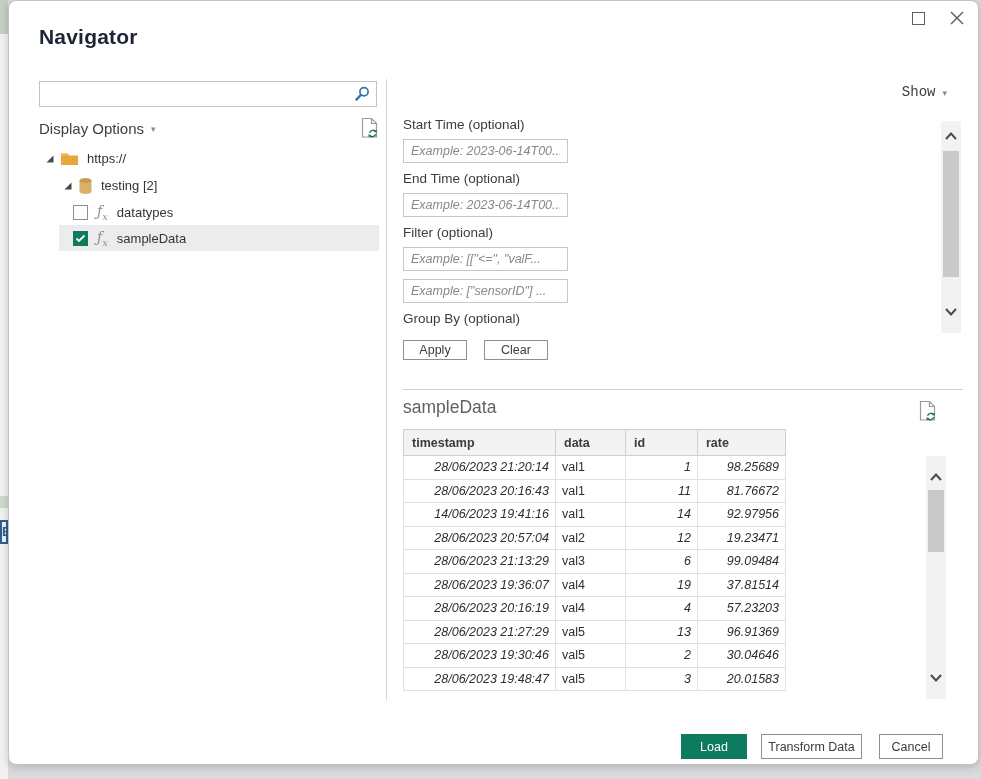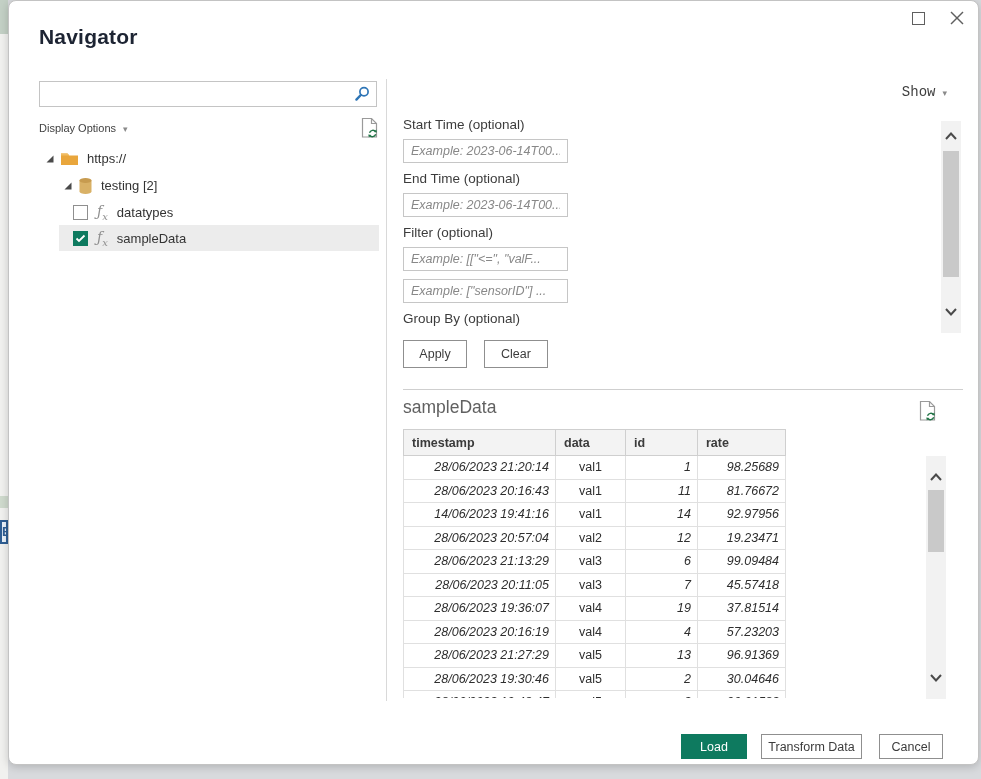--- a/index.html
+++ b/index.html
@@ -28,21 +28,21 @@
 
   .dlg-title { position:absolute; left:30px; top:24px; font-size:21px; font-weight:700; color:#1d2433; letter-spacing:0.2px; }
 
   
   .search-box { position:absolute; left:30px; top:80px; width:338px; height:26px; border:1px solid #c4c4c4; background:#fff; display:flex; align-items:center; }
   .search-box input { flex:1; border:none; outline:none; height:22px; padding:0 6px; font-size:13px; font-family:inherit; color:#333; background:transparent; }
   .search-icon { width:18px; height:18px; margin-right:5px; flex:none; }
 
   
   .display-row { position:absolute; left:30px; top:116px; width:340px; display:flex; align-items:center; }
-  .display-label { font-size:11px; color:#3f3f3f; }
+  .display-label { font-size:15px; color:#3f3f3f; }
   .caret { font-size:9px; color:#8a8a8a; margin-left:7px; position:relative; top:1px; }
   .display-spacer { flex:1; }
 
   .doc-refresh { width:18px; height:22px; }
 
   .tree { position:absolute; left:30px; top:144px; width:340px; }
   .tree-row { height:27px; display:flex; align-items:center; font-size:13px; color:#333; cursor:default; }
   .tree-row.r1 { padding-left:6px; }
   .tree-row.r2 { padding-left:24px; }
   .tree-row.r3, .tree-row.r4 { margin-left:20px; padding-left:14px; height:26px; }
@@ -58,21 +58,21 @@
 
   
   .show-ctl { position:absolute; top:83px; right:31px; display:flex; align-items:center; cursor:pointer; }
   .show-label { font-size:14px; color:#3f3f3f;font-family:Liberation Mono, monospace; }
 
   .form { position:absolute; left:394px; top:116px; width:240px; }
   .f-label { font-size:13.5px; color:#3c3c3c; margin-bottom:4px; height:18px; }
   .f-input { width:165px; height:24px; border:1px solid #c6c6c6; background:#fff; font-family:inherit; font-size:12.5px; font-style:italic; color:#555; padding:0 7px; margin-bottom:8px; outline:none; }
   .f-input::placeholder { color:#888; font-style:italic; opacity:1; }
   .form-btns { margin-top:11px; display:flex; gap:17px; }
-  .btn-plain { height:28px; background:#fff; border:1px solid #8f8f8f; font-family:inherit; font-size:12.5px; color:#3c3c3c; cursor:pointer; }
+  .btn-plain { height:20px; background:#fff; border:1px solid #8f8f8f; font-family:inherit; font-size:12.5px; color:#3c3c3c; cursor:pointer; }
   .btn-apply { width:64px; }
   .btn-clear { width:64px; }
 
   
   .sbar { position:absolute; width:20px; background:#f2f2f2; }
   .sbar.form-sb { left:932px; top:120px; height:212px; }
   .sbar.table-sb { left:917px; top:455px; height:243px; }
   .sb-chevron { position:absolute; left:3px; width:14px; height:10px; cursor:pointer; }
   .sb-thumb { position:absolute; left:2px; width:16px; background:#c9c9c9; cursor:pointer; }
   .form-sb .ch-up { top:10px; }
@@ -86,21 +86,21 @@
 
   .preview-head { position:absolute; left:394px; top:396px; width:560px; display:flex; align-items:flex-start; }
   .preview-title { font-size:17.5px; color:#616161; }
   .preview-head .doc-refresh { margin-left:auto; margin-right:26px; margin-top:3px; }
 
   .table-wrap { position:absolute; left:394px; top:428px; width:383px; height:269px; overflow:hidden; }
   table.preview { border-collapse:collapse; table-layout:fixed; width:382px; font-size:12.5px; }
   table.preview th { background:#f3f3f3; border:1px solid #cfcfcf; font-weight:700; color:#3b3b3b; text-align:left; padding:4px 6px 4px 8px; height:26px; }
   table.preview td { border:1px solid #e0e0e0; border-top:1px solid #e8e8e8; background:#fff; color:#2e2e2e; padding:3px 6px; height:23.5px; white-space:nowrap; overflow:hidden; }
   table.preview td.c0 { text-align:right; font-style:italic; }
-  table.preview td.c1 { text-align:center; }
+  table.preview td.c1 { text-align:left; }
   table.preview td.c2 { text-align:right; font-style:italic; }
   table.preview td.c3 { text-align:right; font-style:italic; }
 
   
   .footer { position:absolute; left:672px; top:733px; display:flex; }
   .btn-load { width:66px; height:25px; color:#fff; border:1px solid transparent; font-family:inherit; font-size:12.5px; cursor:pointer; }
   .btn-transform { width:101px; height:25px; margin-left:14px; }
   .btn-cancel { width:64px; height:25px; margin-left:17px; }
 </style>
 </head>
@@ -274,26 +274,20 @@
             <td class="c2">12</td>
             <td class="c3">19.23471</td>
           </tr>
           <tr>
             <td class="c0">28/06/2023 21:13:29</td>
             <td class="c1">val3</td>
             <td class="c2">6</td>
             <td class="c3">99.09484</td>
           </tr>
           <tr>
-            <td class="c0">28/06/2023 20:11:05</td>
-            <td class="c1">val3</td>
-            <td class="c2">7</td>
-            <td class="c3">45.57418</td>
-          </tr>
-          <tr>
             <td class="c0">28/06/2023 19:36:07</td>
             <td class="c1">val4</td>
             <td class="c2">19</td>
             <td class="c3">37.81514</td>
           </tr>
           <tr>
             <td class="c0">28/06/2023 20:16:19</td>
             <td class="c1">val4</td>
             <td class="c2">4</td>
             <td class="c3">57.23203</td>

